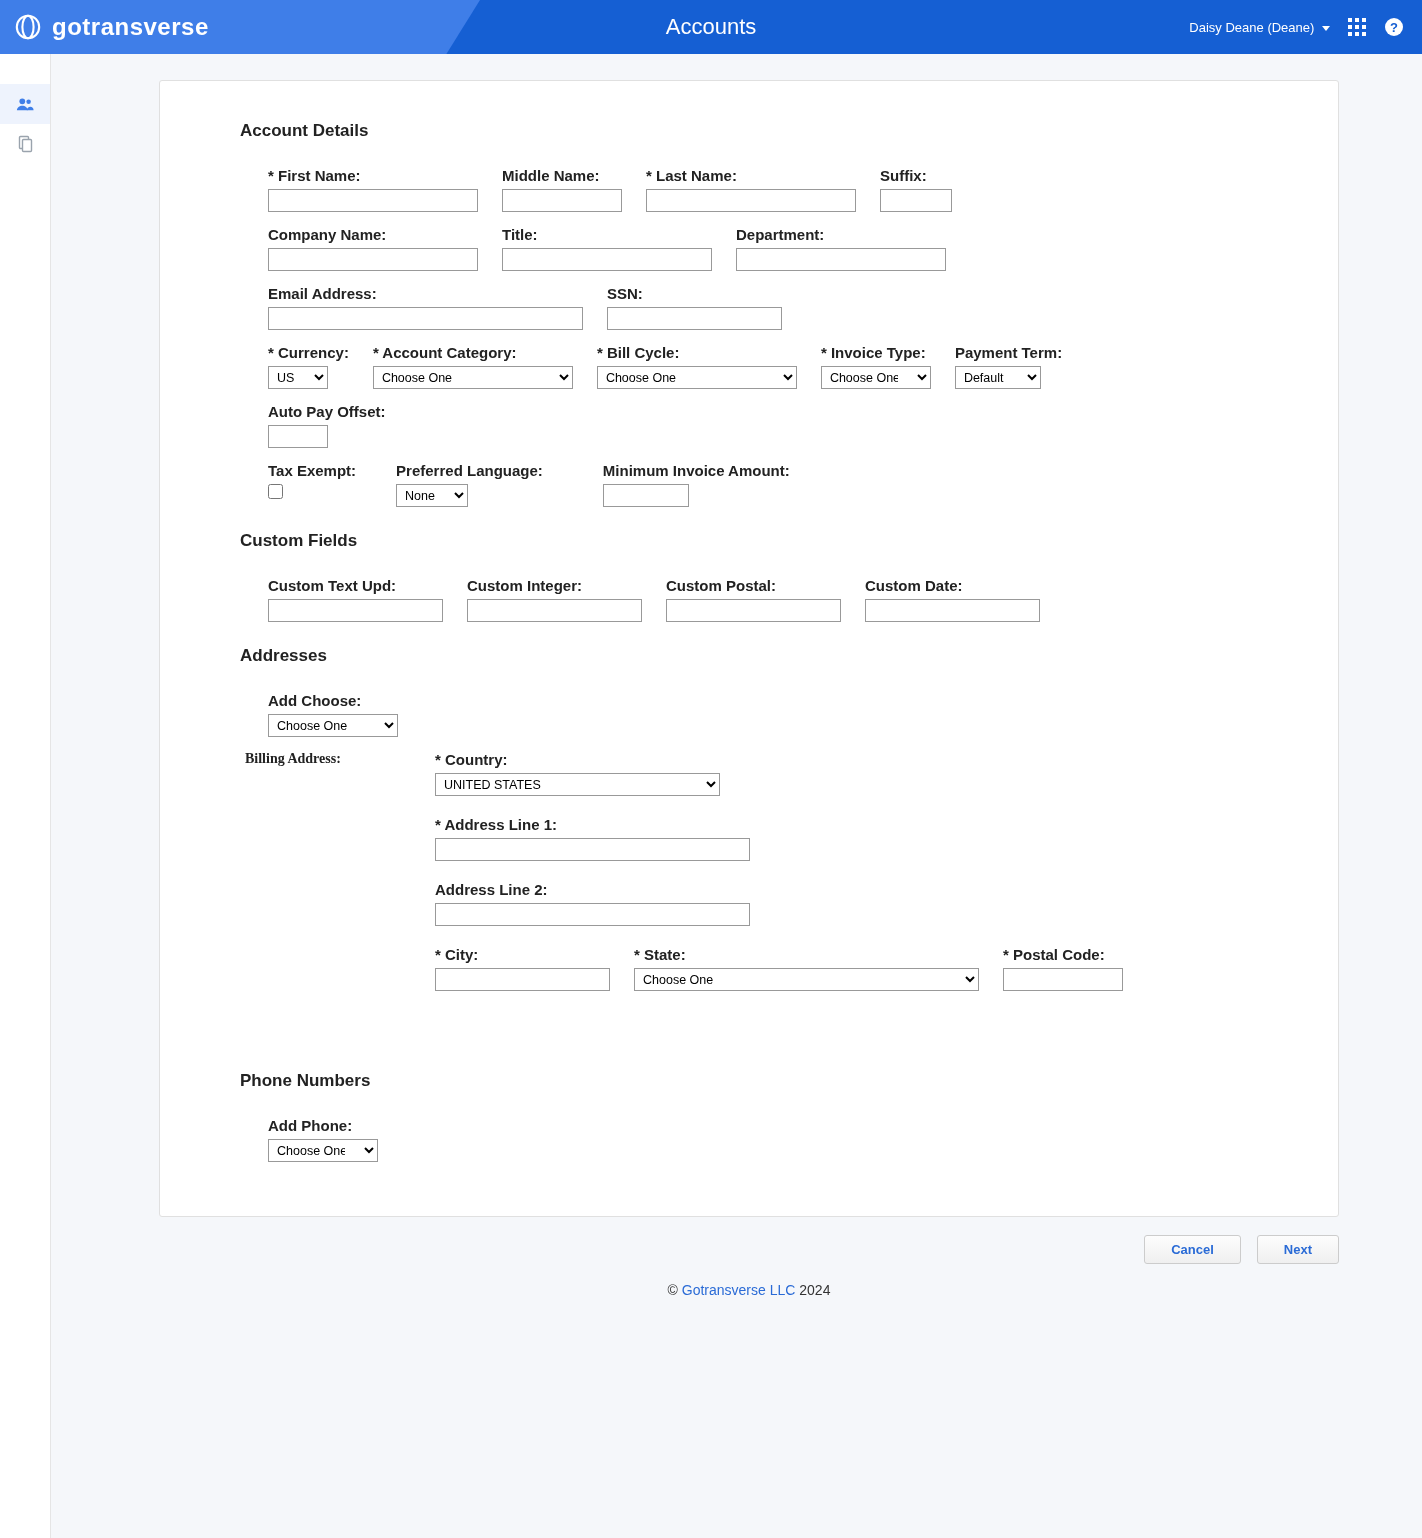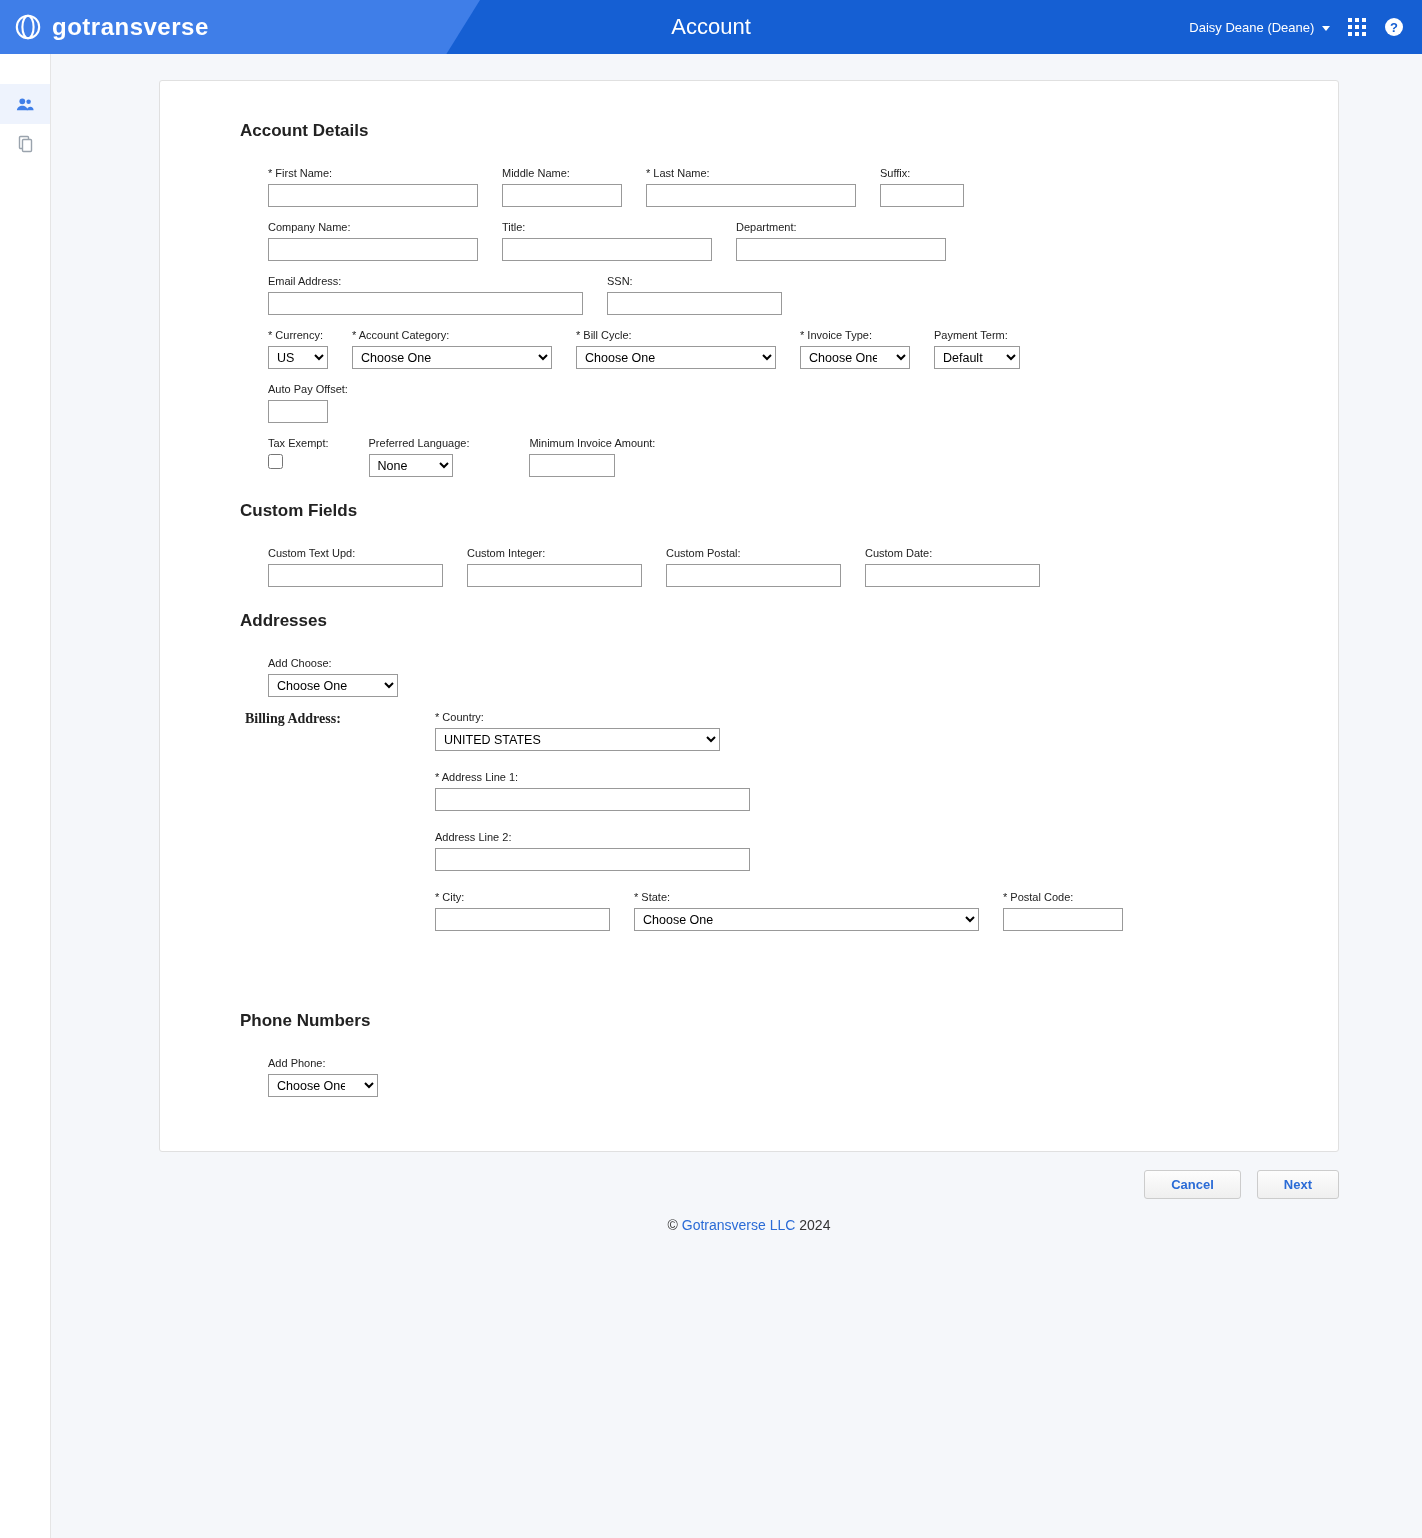--- a/index.html
+++ b/index.html
@@ -18,25 +18,25 @@
   .layout { display: flex; min-height: calc(100vh - 54px); }
   .sidebar { width: 51px; background: #fff; border-right: 1px solid #e5e5e5; padding-top: 30px; }
   .sidebar-icon-btn { width: 100%; height: 40px; display: flex; align-items: center; justify-content: center; cursor: pointer; }
   .sidebar-icon-btn.active { background: #eef3fd; }
   .main { flex: 1; padding: 26px 30px 14px 108px; }
   .card { background: #fff; border: 1px solid #e0e0e0; border-radius: 3px; padding: 30px 70px 40px 70px; max-width: 1180px; }
   .inner { padding: 0 10px; }
   .section-title { font-size: 17px; font-weight: 700; margin-bottom: 26px; margin-top: 10px;}
   .row { display: flex; flex-wrap: wrap; gap: 24px; margin-bottom: 14px; padding-left: 28px;}
   .field { display: flex; flex-direction: column; gap: 5px; }
-  .field label { font-weight: 400; font-size: 11px; }
+  .field label { font-weight: 700; font-size: 15px; }
   .req::before { content: "* "; }
   input[type="text"], select { border: 1px solid #999; height: 23px; padding: 2px 4px; font-size: 12.5px; background: #fff; font-family: inherit;}
   select { padding-right: 16px; }
-  .w210 { width: 210px; } .w120 { width: 120px; } .w72 { width: 84px; }
+  .w210 { width: 210px; } .w120 { width: 120px; } .w72 { width: 72px; }
   .w60 { width: 60px; } .w200 { width: 200px; } .w175 { width: 175px; }
   .w86 { width: 86px; } .w130 { width: 130px; } .w315 { width: 315px; } .w345 { width: 345px;} .w110 { width:110px;}
   .w285 { width: 285px; }
   input[type="checkbox"]{ width:15px; height:15px; }
   .addr-block { display: flex; gap: 60px; padding-left: 5px; margin-top: 14px;}
   .addr-label { font-weight: 700; font-size: 14px; min-width: 130px; font-family: Liberation Serif, serif;}
   .addr-fields .field { margin-bottom: 20px; }
   .addr-fields .row { padding-left: 0; gap: 24px; }
   .buttons { display: flex; justify-content: flex-end; gap: 16px; max-width: 1180px; margin-top: 18px; align-items: flex-end;}
   .btn { background: linear-gradient(#fdfdfd, #efefef); border: 1px solid #ccc; border-radius: 3px; color: #2a6bd6; padding: 6px 26px; font-size: 13px; font-weight: 700; cursor: pointer; }
@@ -50,21 +50,21 @@
   <div class="header-accent"></div>
   <div class="header-left">
     <div class="logo-wrap">
       <svg class="logo-circle" viewBox="0 0 40 40">
           <circle cx="20" cy="20" r="16" fill="none" stroke="#fff" stroke-width="3"></circle>
           <ellipse cx="20" cy="20" rx="8" ry="16" fill="none" stroke="#fff" stroke-width="3"></ellipse>
         </svg>
       <span>gotransverse</span>
     </div>
   </div>
-  <div class="header-center">Account</div>
+  <div class="header-center">Accounts</div>
   <div class="header-right">
     <div>
       <span>Daisy Deane (Deane)</span>
       <span class="caret-down"></span>
     </div>
     <svg class="app-grid-icon" viewBox="0 0 18 18" fill="#fff">
         <rect x="0" y="0" width="4" height="4"></rect>
         <rect x="7" y="0" width="4" height="4"></rect>
         <rect x="14" y="0" width="4" height="4"></rect>
         <rect x="0" y="7" width="4" height="4"></rect>

